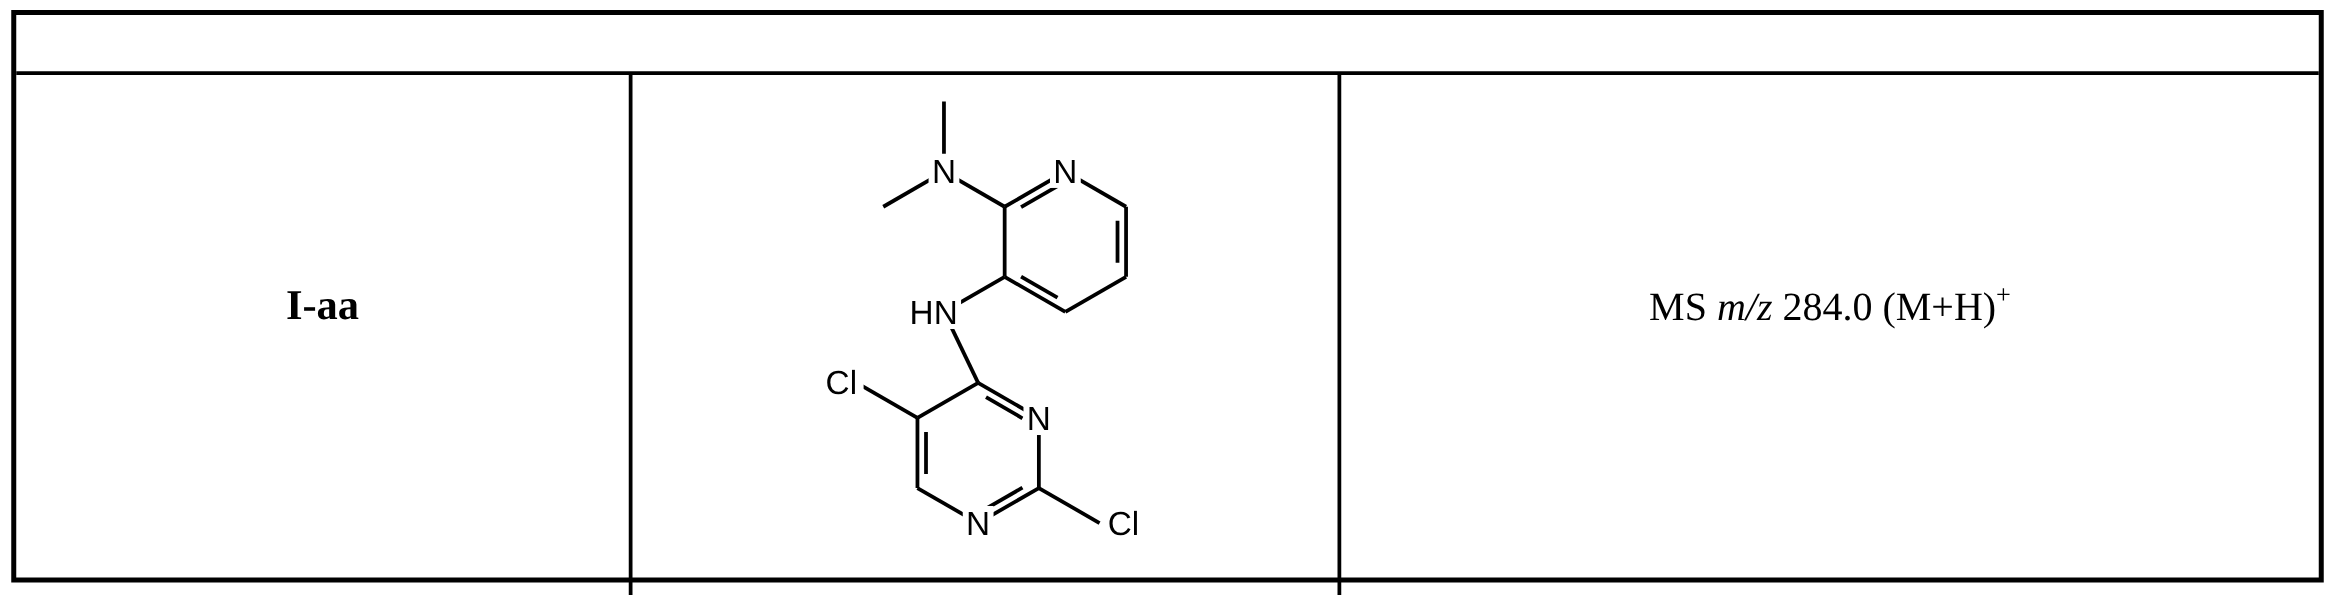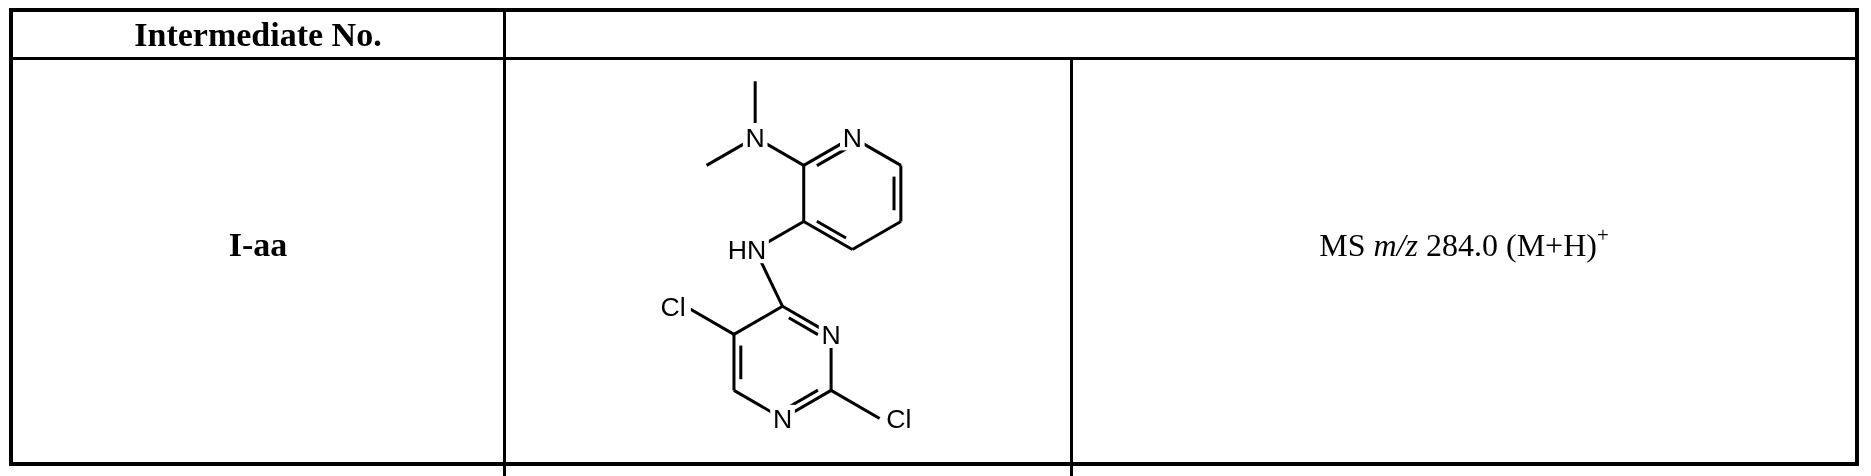--- a/index.html
+++ b/index.html
@@ -79,21 +79,20 @@
     fill: #000000;
   }
 </style>
 </head>
 <body>
 
 <div class="page">
   <div class="tbl">
 
     <div class="thead">
-      <div class="cell col1 th">Intermediate No.</div>
     </div>
 
     <div class="tbody">
 
       <div class="cell col1">
         <span class="id-text">I-aa</span>
       </div>
 
       <div class="cell col2">
         <svg class="mol" width="290" height="390" viewBox="50 15 212 285" xmlns="http://www.w3.org/2000/svg">

